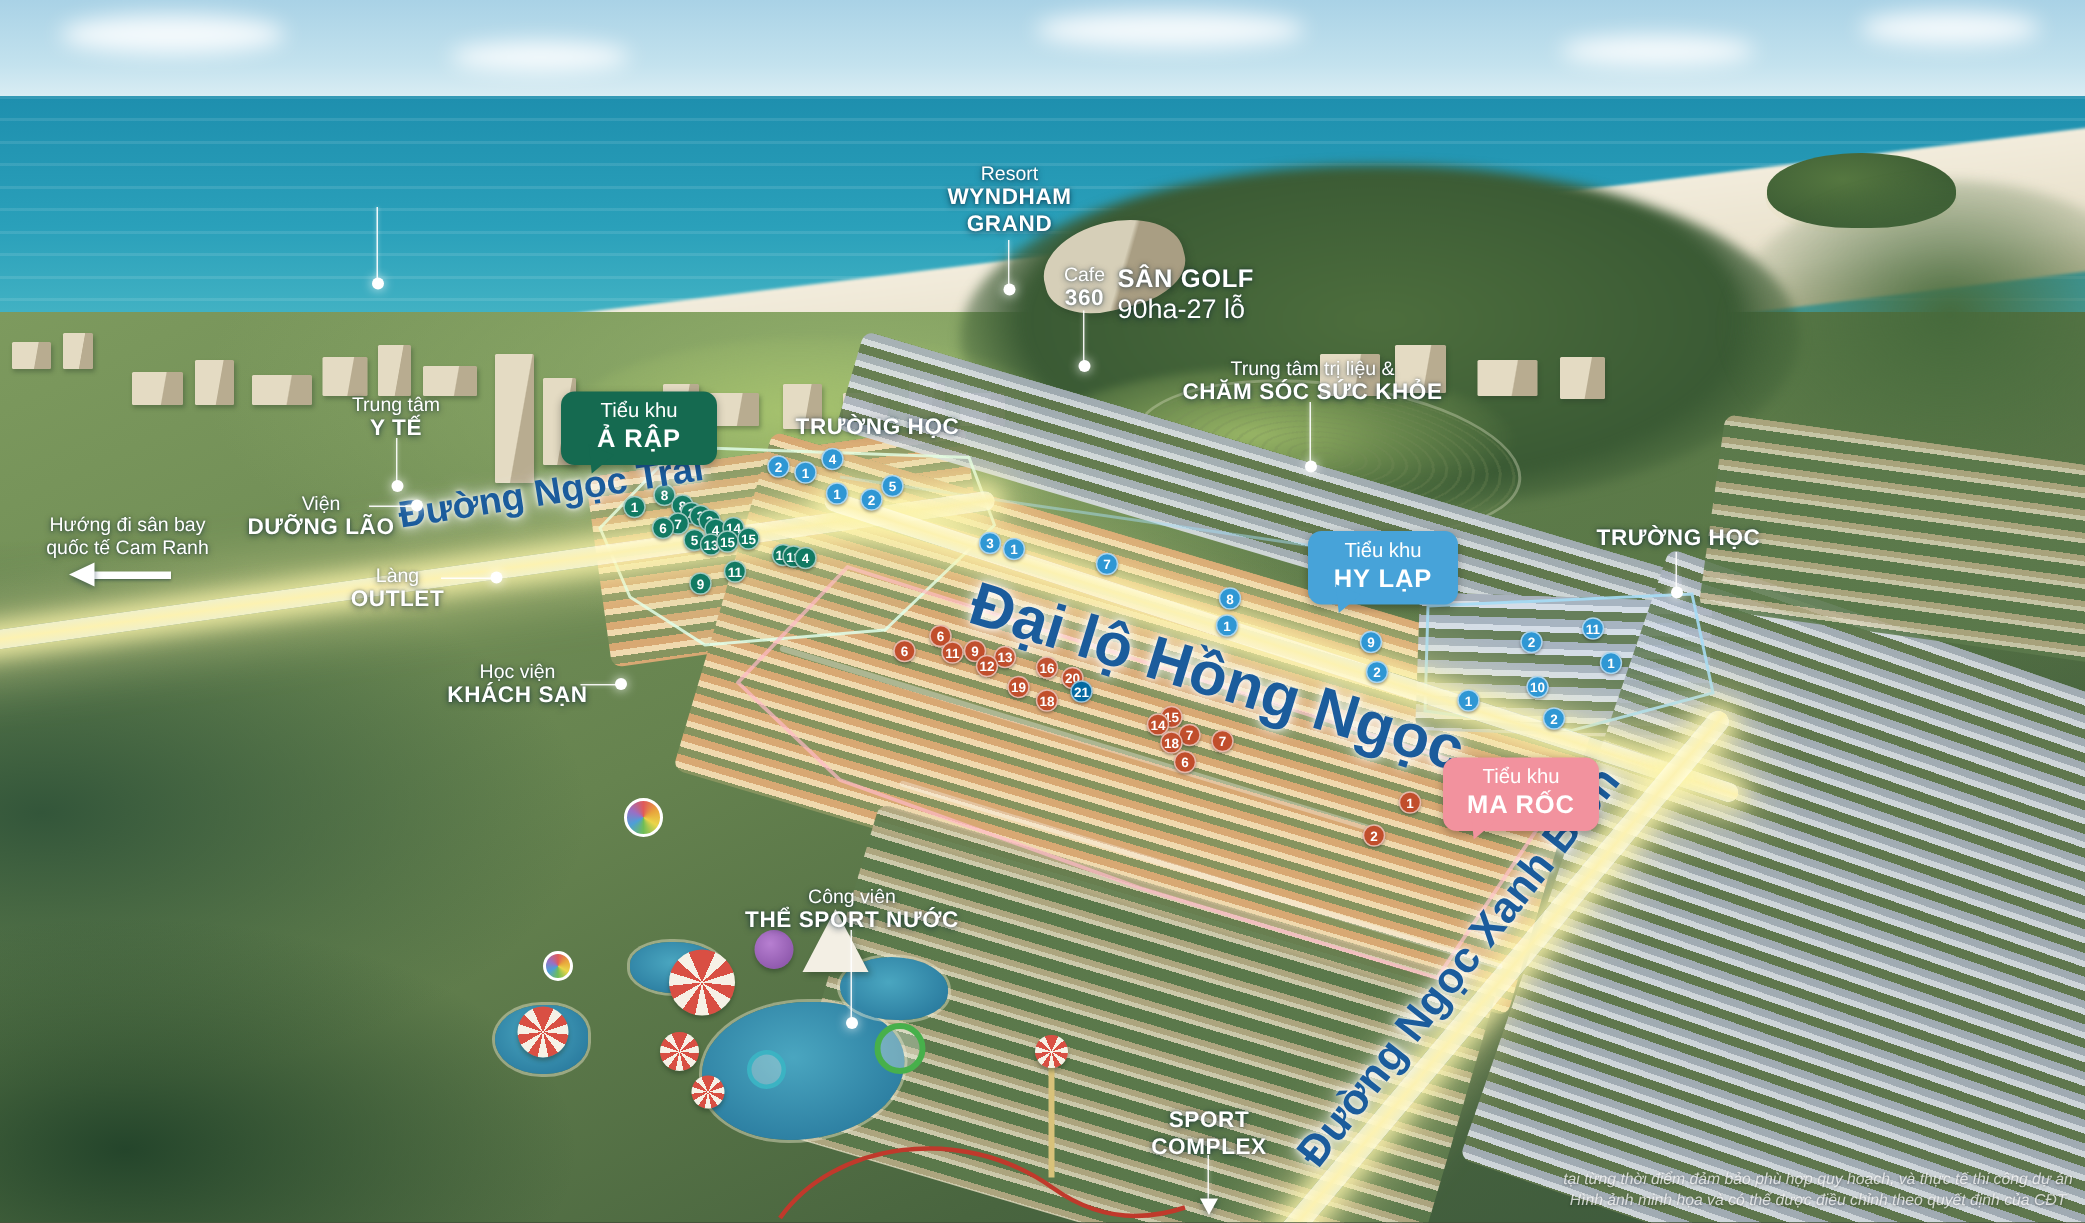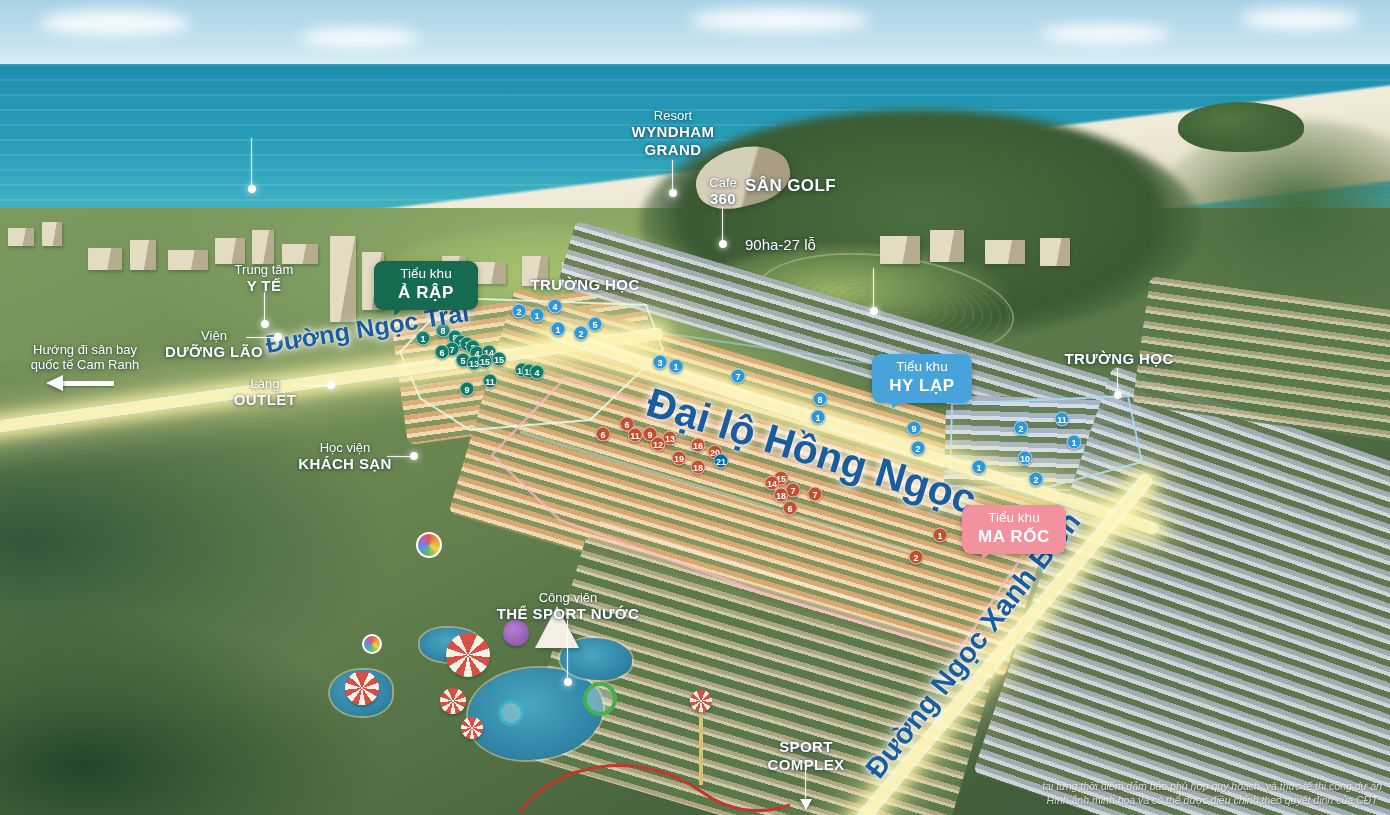--- a/index.html
+++ b/index.html
@@ -253,23 +253,27 @@
 
   <div class="abs lbl" style="left:683px;top:175px;width:80px;">
     <div class="t1">Cafe</div>
     <div class="t2">360</div>
   </div>
   <div class="abs lead" style="left:722px;top:207px;width:1px;height:34px;"></div>
   <div class="abs dot" style="left:719px;top:240px;"></div>
 
   <div class="abs lbl" style="left:745px;top:176px;width:120px;text-align:left;">
     <div class="t2" style="font-size:17px;">SÂN GOLF</div>
-    <div class="t1" style="font-size:15px;margin-top:40px;">90ha-27 lỗ</div>
-  </div>
-
+    <div class="t1" style="font-size:18px;">90ha-27 lỗ</div>
+  </div>
+
+  <div class="abs lbl" style="left:775px;top:238px;width:200px;">
+    <div class="t1">Trung tâm trị liệu &amp;</div>
+    <div class="t2">CHĂM SÓC SỨC KHỎE</div>
+  </div>
   <div class="abs lead" style="left:873px;top:268px;width:1px;height:40px;"></div>
   <div class="abs dot" style="left:870px;top:307px;"></div>
 
   <div class="abs lbl" style="left:214px;top:262px;width:100px;">
     <div class="t1">Trung tâm</div>
     <div class="t2">Y TẾ</div>
   </div>
   <div class="abs lead" style="left:264px;top:292px;width:1px;height:30px;"></div>
   <div class="abs dot" style="left:261px;top:320px;"></div>
 

